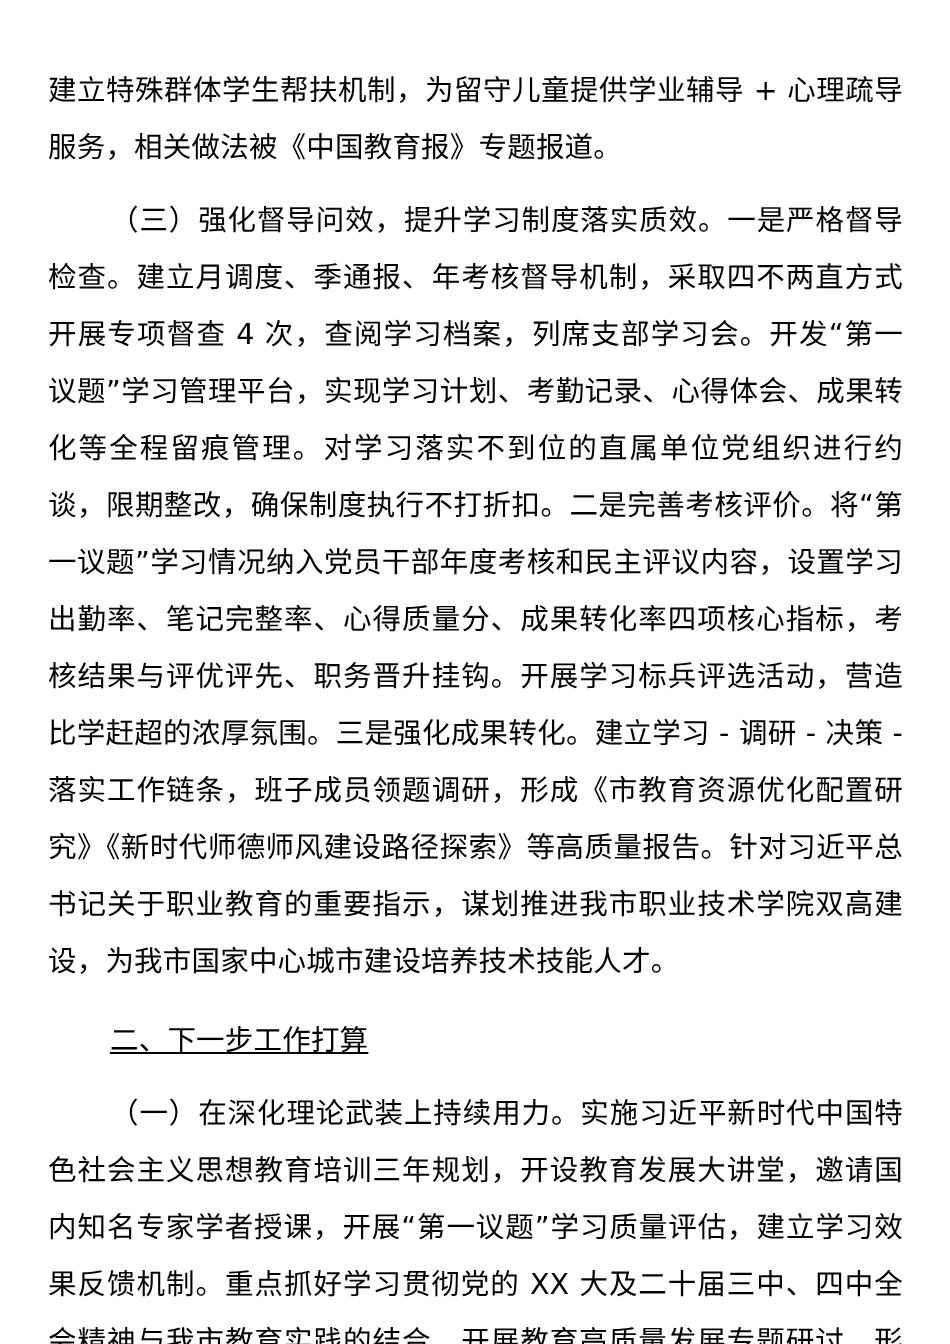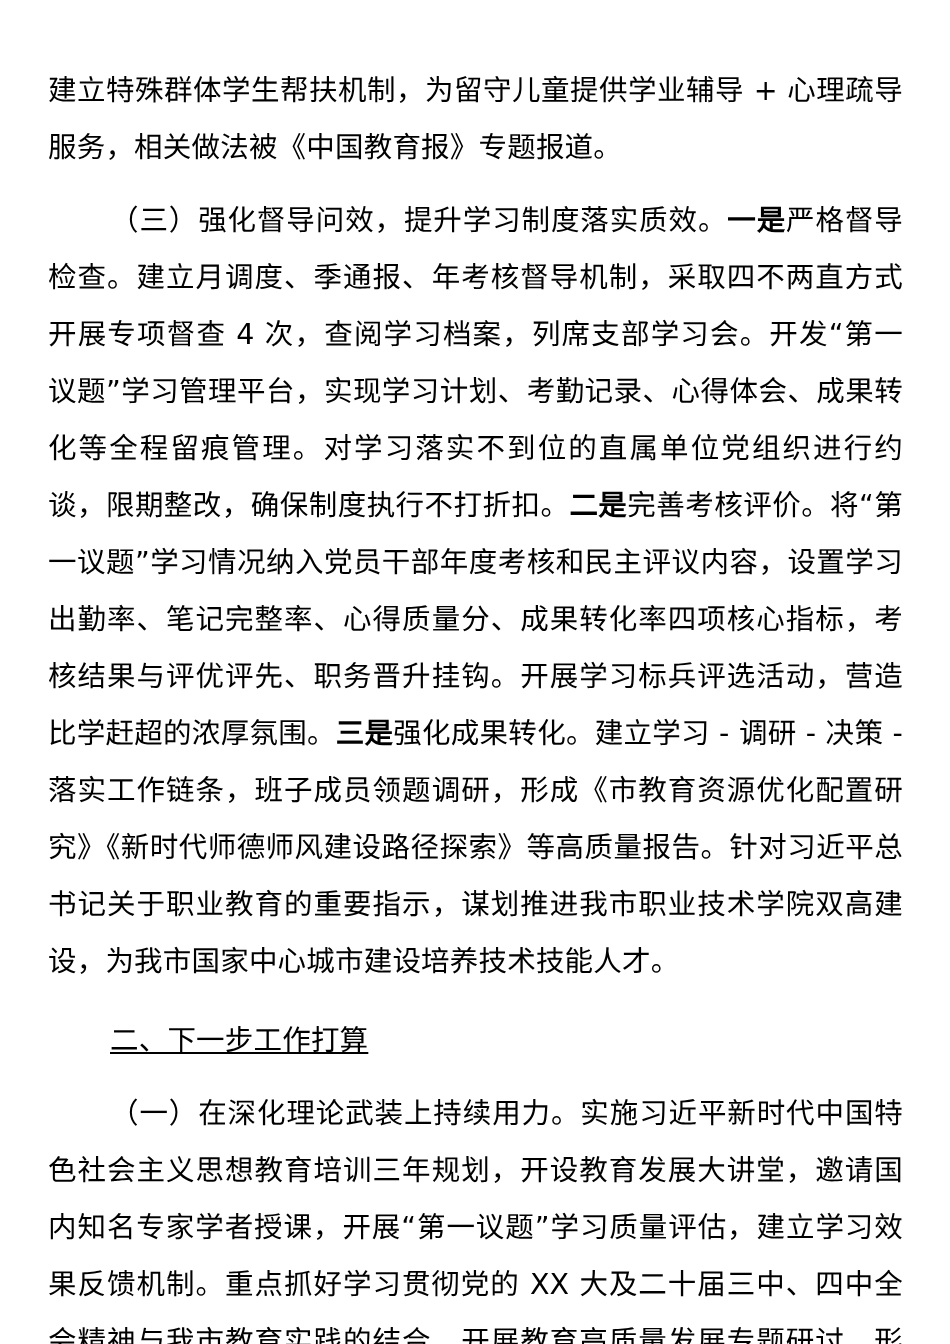--- a/index.html
+++ b/index.html
@@ -60,21 +60,21 @@
     text-align: left;
     letter-spacing: 0.2px;
     font-weight: 400;
     text-decoration: underline;
   }
 
   .spacer-sm { height: 16px; }
   .spacer-md { height: 22px; }
 
   b.em {
-    font-weight: 700;
+    font-weight: 400;
   }
 </style>
 </head>
 <body>
 
 <div id="page">
   <div class="doc-body">
 
     <p class="para cont">建立特殊群体学生帮扶机制，为留守儿童提供学业辅导 + 心理疏导服务，相关做法被《中国教育报》专题报道。</p>
 

